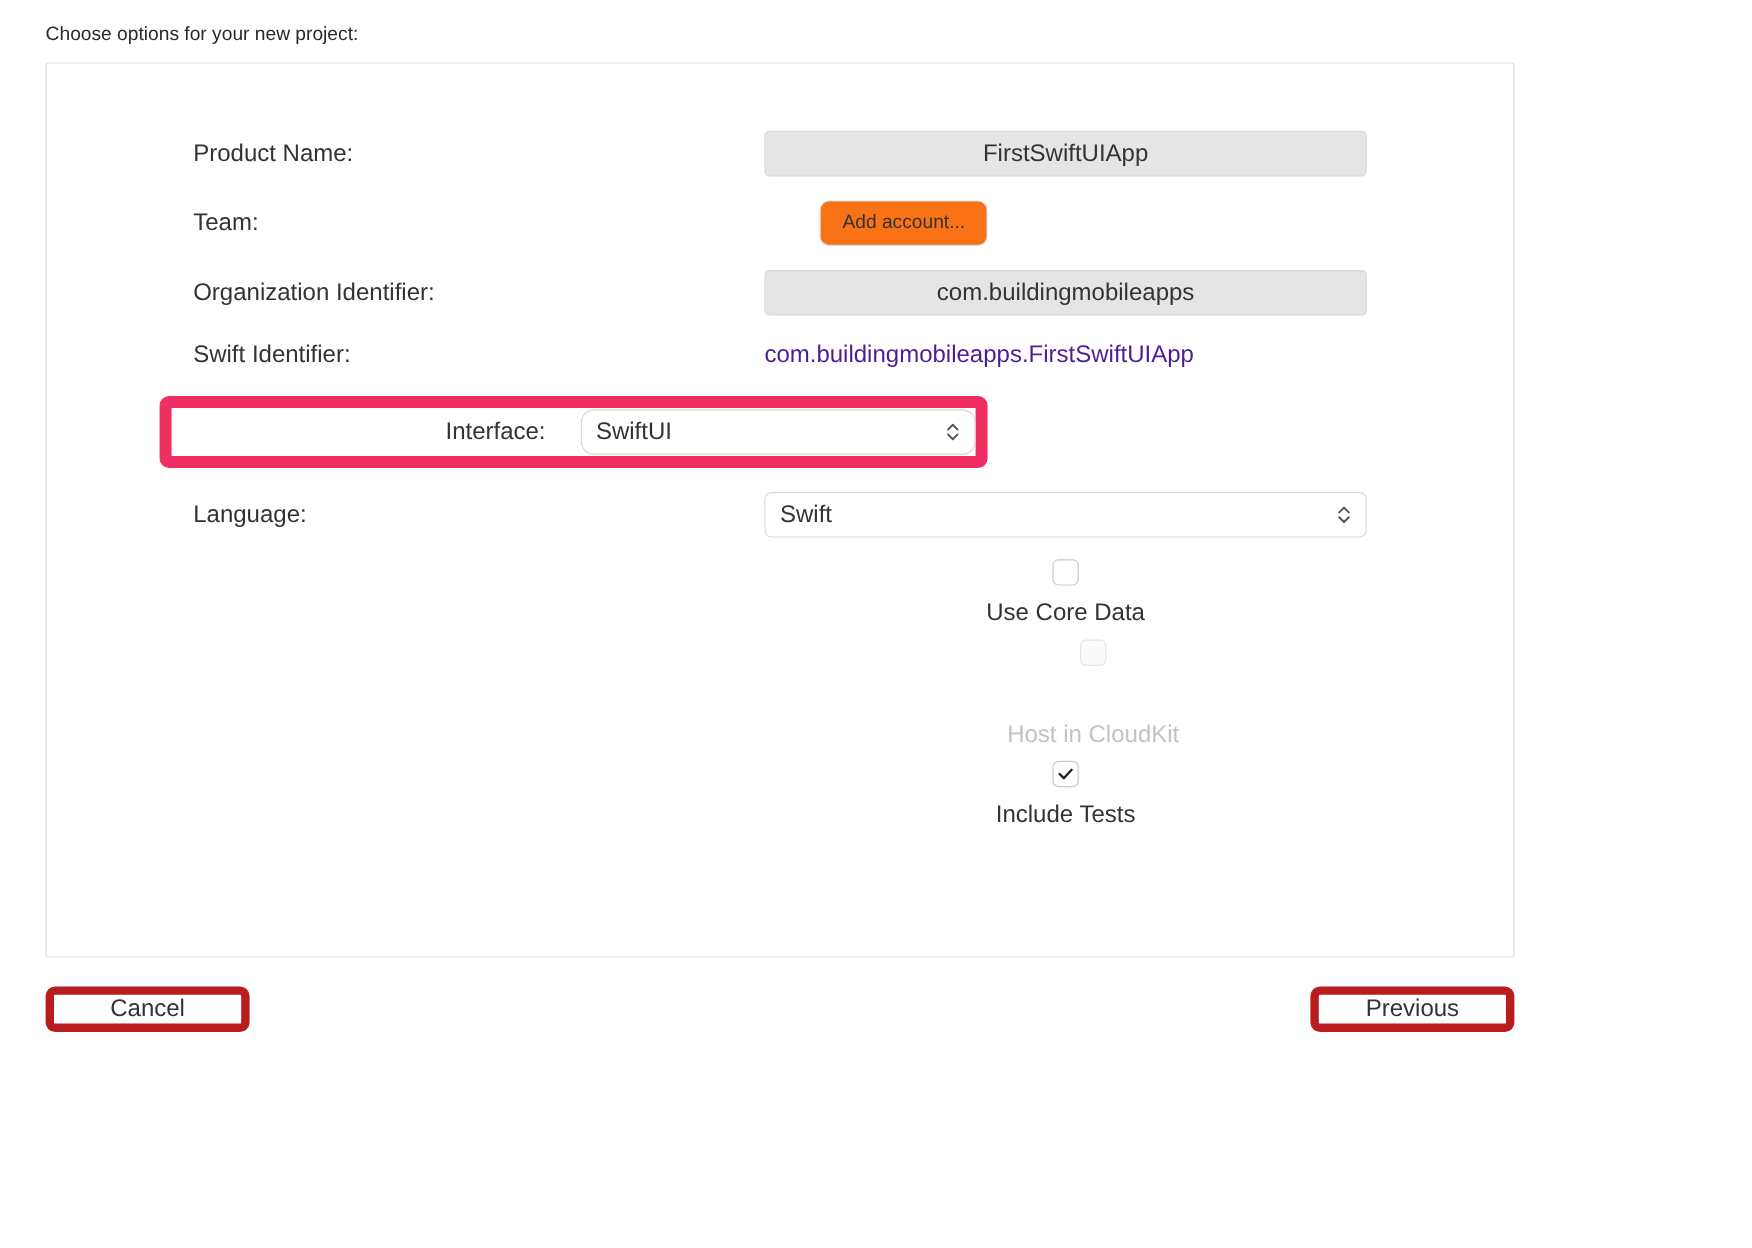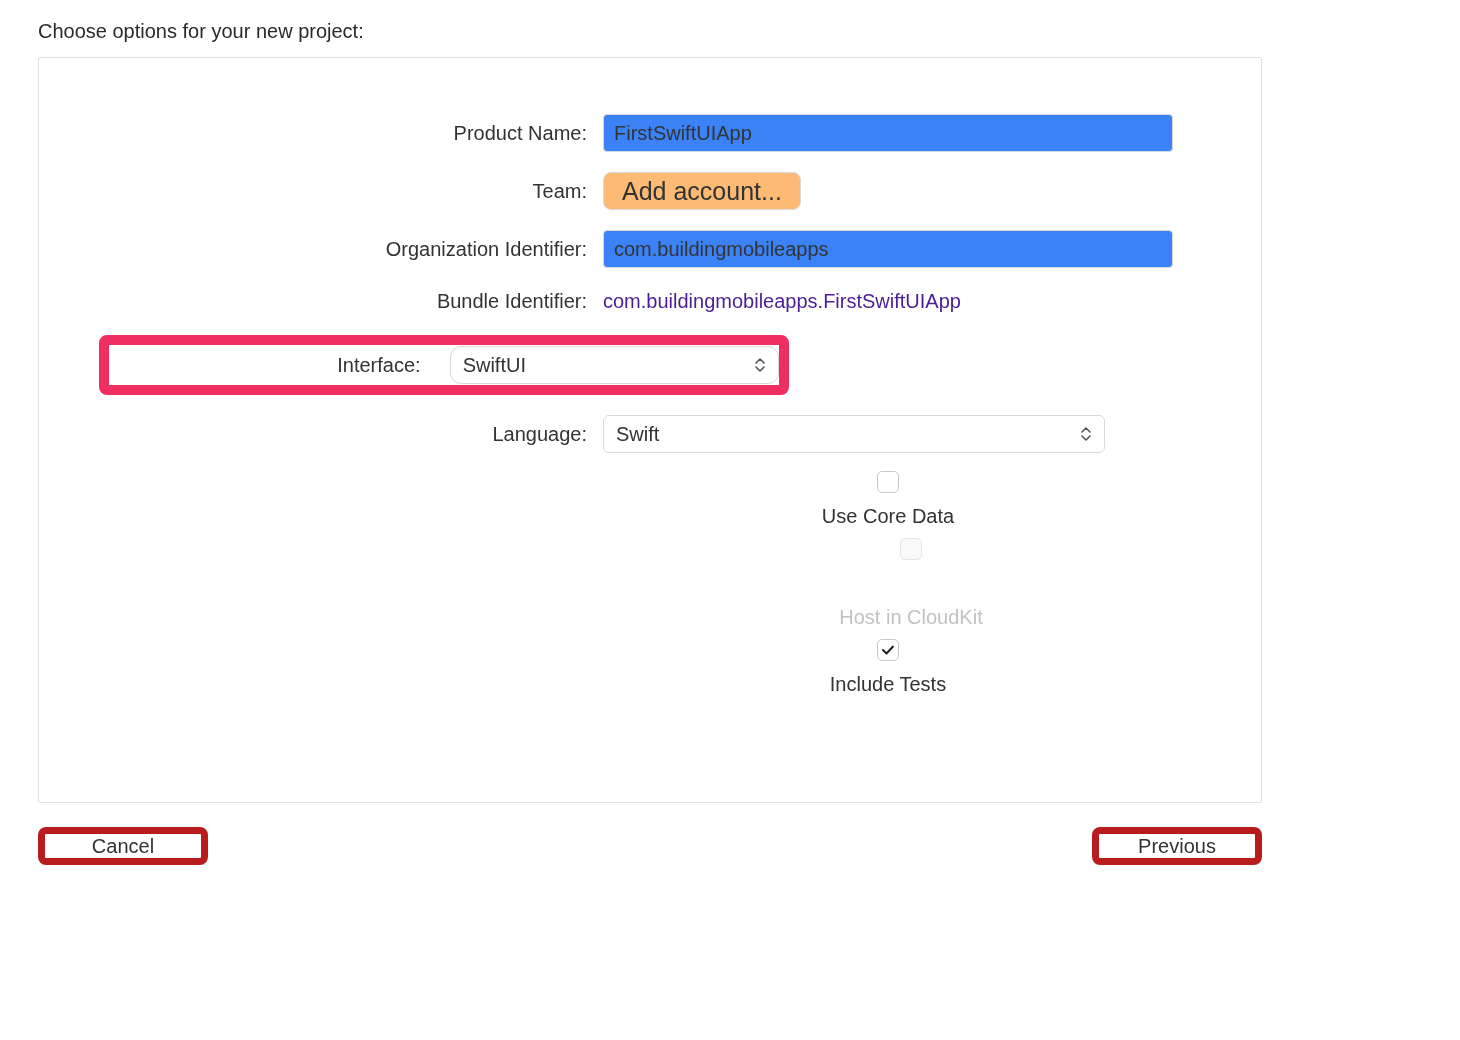--- a/index.html
+++ b/index.html
@@ -9,21 +9,21 @@
       font-family: -apple-system, BlinkMacSystemFont, "Helvetica Neue", Arial, sans-serif;
       font-size: 20px;
       color: #333;
       background: #fff;
     }
     .wrapper {
       padding: 20px 38px 30px 38px;
       width: 1300px;
     }
     .title {
-      font-size: 20px;
+      font-size: 16px;
       font-weight: 400;
       margin-bottom: 14px;
       color: #2a2a2a;
     }
     .panel {
       border: 1px solid #e0e0e0;
       border-radius: 2px;
       min-height: 746px;
       position: relative;
       display: flex;
@@ -33,46 +33,47 @@
     }
     .form {
       display: grid;
       grid-template-columns: 460px auto;
       column-gap: 16px;
       row-gap: 20px;
       align-items: center;
       margin-top: -50px;
     }
     .label {
-      text-align: right;
       font-size: 20px;
       color: #333;
       white-space: nowrap;
     }
     .text-input {
-      width: 570px;
+      width: 502px;
       height: 38px;
       border: 1px solid #d9d9d9;
       border-radius: 4px;
       font-size: 20px;
       padding: 4px 10px;
       color: #333;
-      background: #3b82f6;
+      background: #e5e5e5;
+      text-align: center;
     }
     .account-btn {
       height: 38px;
       padding: 0 18px;
       border: 1px solid #d9d9d9;
       border-radius: 8px;
-      font-size: 25px;
-      background: #fdba74;
-      color: #333;
-      display: inline-flex;
-      align-items: center;
-      justify-content: center;
+      font-size: 16px;
+      background: #f97316;
+      color: #333;
+      display: inline-flex;
+      align-items: center;
+      justify-content: center;
+      margin-left: 46px;
     }
     .static-value {
       font-size: 20px;
       color: #4c1d95;
       padding: 2px 0;
     }
     .popup {
       width: 502px;
       height: 38px;
       border: 1px solid #d9d9d9;
@@ -187,21 +188,21 @@
       <input type="text" class="text-input" value="FirstSwiftUIApp" style="">
 
       <div class="label">Team:</div>
       <div>
         <button class="account-btn">Add account...</button>
       </div>
 
       <div class="label">Organization Identifier:</div>
       <input type="text" class="text-input" value="com.buildingmobileapps" style="">
 
-      <div class="label">Bundle Identifier:</div>
+      <div class="label">Swift Identifier:</div>
       <div class="static-value">com.buildingmobileapps.FirstSwiftUIApp</div>
 
       <div class="highlight-row">
         <div class="label">Interface:</div>
         <div class="popup">
           <span>SwiftUI</span>
           <span class="caret">
             <svg width="12" height="16" viewBox="0 0 12 16">
                 <path d="M2 6 L6 2 L10 6 M2 10 L6 14 L10 10" stroke="#555" stroke-width="1.6" fill="none" stroke-linecap="round" stroke-linejoin="round"></path>
               </svg>

